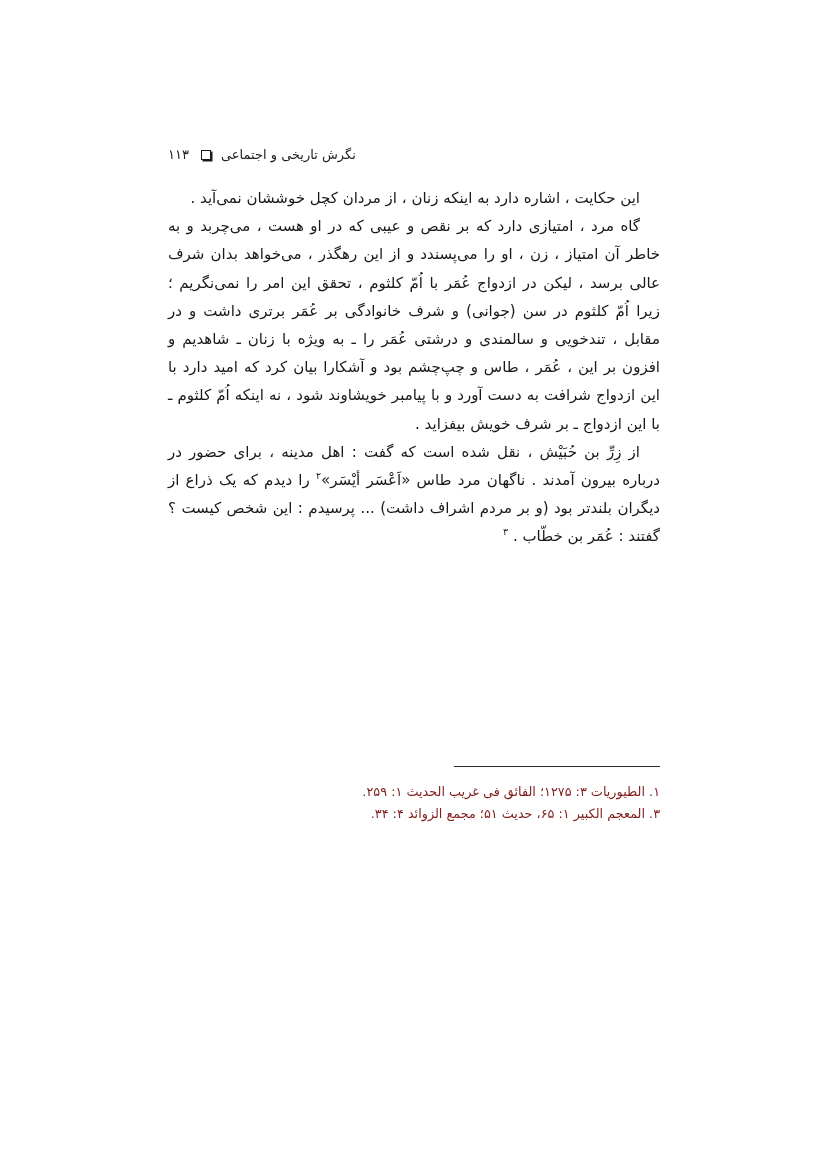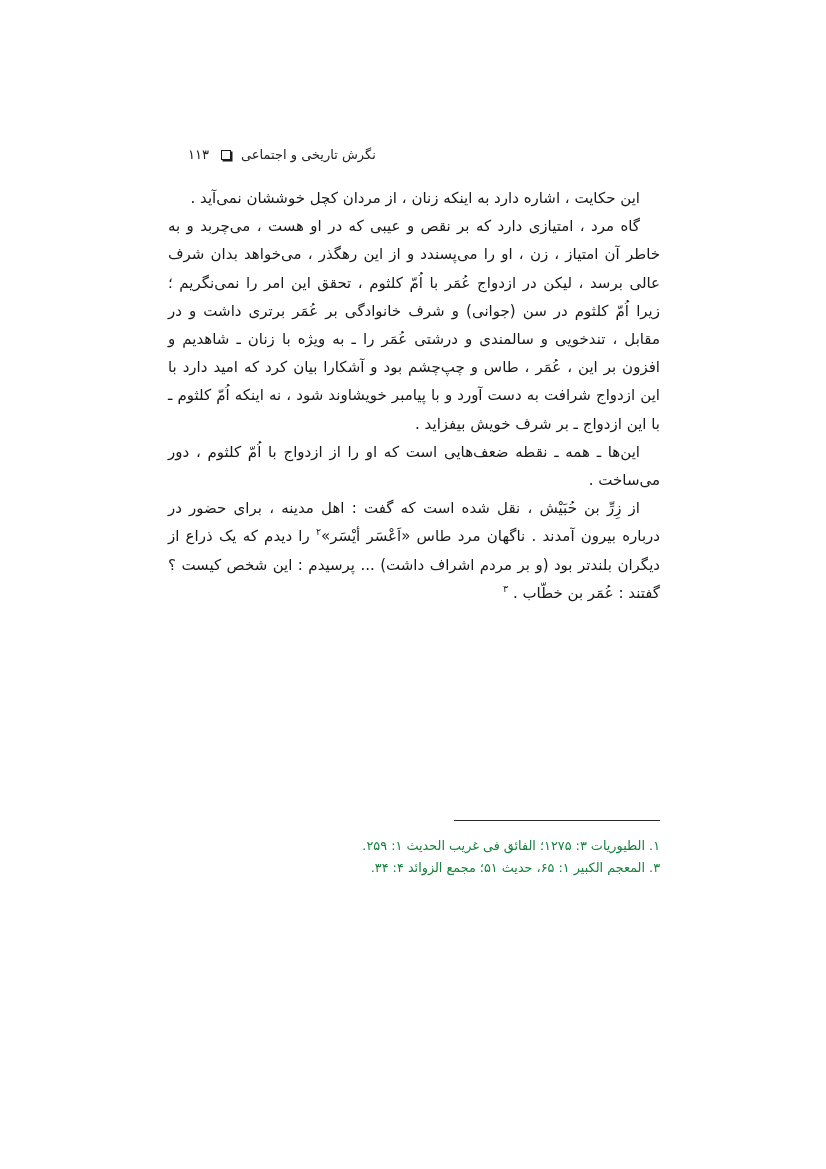--- a/index.html
+++ b/index.html
@@ -16,21 +16,20 @@
     overflow: hidden;
   }
   
   .running-head {
     position: absolute;
     top: 147px; left: 168px;
     display: flex; align-items: center;
     direction: ltr;
     font-size: 13px;
     color: #222;
-    margin-left: 20px;
   }
   .running-head .num { letter-spacing: 1px; }
   .sq {
     width: 8px; height: 8px;
     border: 1.4px solid #1b1b1b;
     box-shadow: 1.5px 1.5px 0 #1b1b1b;
     display: inline-block;
     margin: 0 10px 0 12px;
   }
   .running-head .title { direction: rtl; }
@@ -48,27 +47,27 @@
   .body-text p { margin: 0; padding: 0; text-indent: 20px; }
   sup.fnref {
     font-size: 9.5px;
     line-height: 0;
     vertical-align: 6px;
   }
   b { font-weight: bold; }
   
   .footnotes {
     position: absolute;
-    top: 820px; right: 166px;
+    top: 766px; right: 166px;
     width: 492px;
     direction: rtl;
     text-align: justify;
     font-size: 12.8px;
     line-height: 22px;
-    color: #15803d;
+    color: #7f1d1d;
   }
   .fn-rule {
     width: 206px; height: 0;
     border-top: 1.3px solid #2a2a2a;
     margin-bottom: 14px;
   }
   .fn {
     margin: 0;
     padding-right: 15px;
     text-indent: -15px;
@@ -86,21 +85,20 @@
 
   <div class="running-head">
     <span class="num">۱۱۳</span>
     <span class="sq"></span>
     <span class="title">نگرش تاریخی و اجتماعی</span>
   </div>
 
   <div class="body-text">
     <p>این حکایت ، اشاره دارد به اینکه زنان ، از مردان کچل خوششان نمی‌آید .</p>
     <p>گاه مرد ، امتیازی دارد که بر نقص و عیبی که در او هست ، می‌چربد و به خاطر آن امتیاز ، زن ، او را می‌پسندد و از این رهگذر ، می‌خواهد بدان شرف عالی برسد ، لیکن در ازدواج عُمَر با اُمّ کلثوم ، تحقق این امر را نمی‌نگریم ؛ زیرا اُمّ کلثوم در سن (جوانی) و شرف خانوادگی بر عُمَر برتری داشت و در مقابل ، تندخویی و سالمندی و درشتی عُمَر را ـ به ویژه با زنان ـ شاهدیم و افزون بر این ، عُمَر ، طاس و چپ‌چشم بود و آشکارا بیان کرد که امید دارد با این ازدواج شرافت به دست آورد و با پیامبر خویشاوند شود ، نه اینکه اُمّ کلثوم ـ با این ازدواج ـ بر شرف خویش بیفزاید .</p>
-    <p>این‌ها ـ همه ـ نقطه ضعف‌هایی است که او را از ازدواج با اُمّ کلثوم ، دور می‌ساخت .</p>
     <p><span>از زِرِّ بن حُبَیْش ، نقل شده است که گفت : اهل مدینه ، برای حضور در درباره بیرون آمدند . ناگهان مرد طاس «اَعْسَر أیْسَر»</span><sup class="fnref">۲</sup><span> را دیدم که یک ذراع از دیگران بلندتر بود (و بر مردم اشراف داشت) ... پرسیدم : این شخص کیست ؟ گفتند : عُمَر بن خطّاب . </span><sup class="fnref">۳</sup></p>
   </div>
 
   <div class="footnotes">
     <div class="fn-rule"></div>
     <p class="fn">۱. الطیوریات ۳: ۱۲۷۵؛ الفائق فی غریب الحدیث ۱: ۲۵۹.</p>
     <p class="fn">۳. المعجم الکبیر ۱: ۶۵، حدیث ۵۱؛ مجمع الزوائد ۴: ۳۴.</p>
   </div>
 
 </div>

